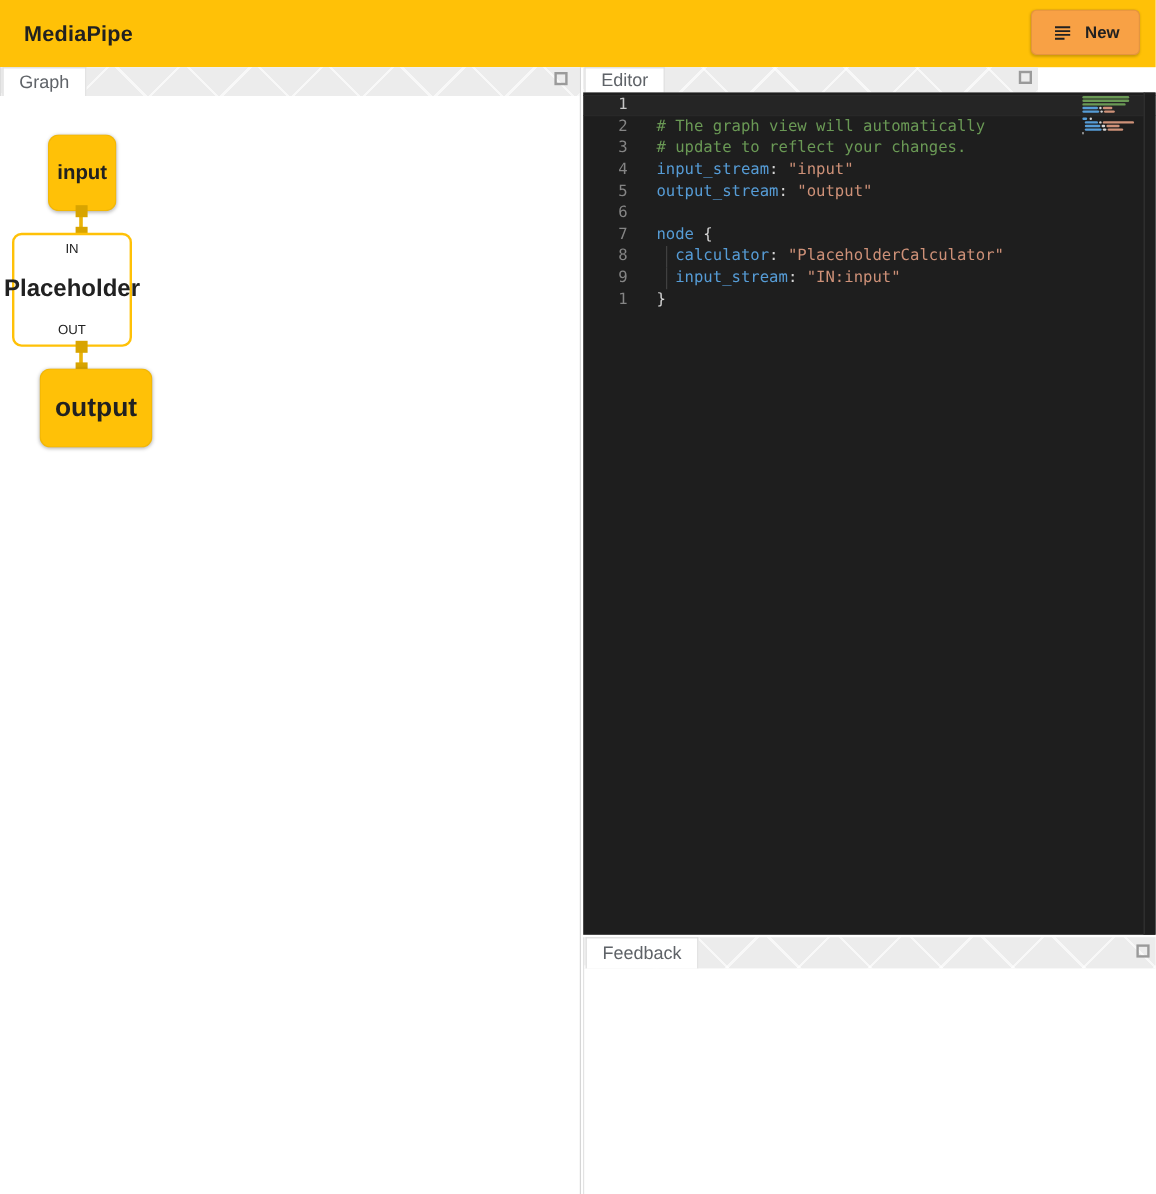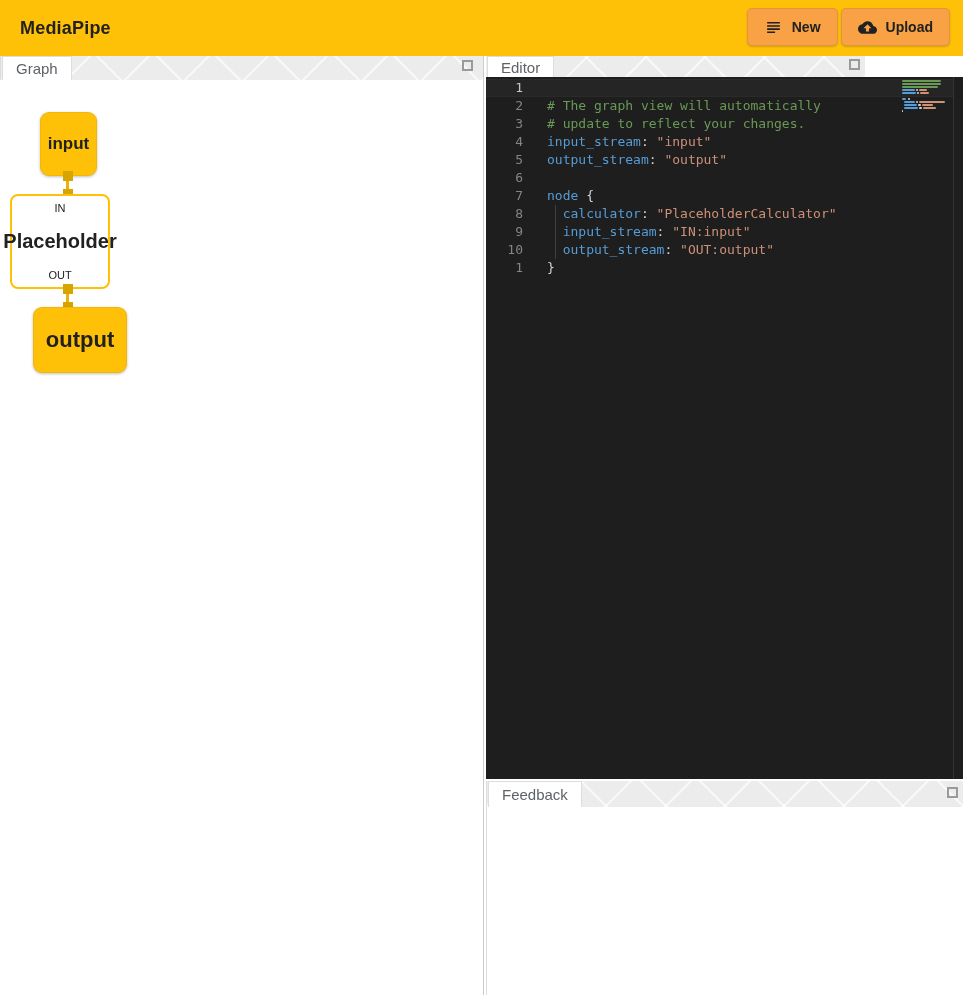--- a/index.html
+++ b/index.html
@@ -88,26 +88,20 @@
 
 <div class="app-header">
   <div class="app-title">MediaPipe</div>
   <div class="header-actions">
     <div class="hbtn">
       <svg viewBox="0 0 24 24">
         <path d="M14 17H4v2h10v-2zm6-8H4v2h16V9zM4 15h16v-2H4v2zM4 5v2h16V5H4z"></path>
       </svg>
       <span class="lbl">New</span>
     </div>
-    <div class="hbtn">
-      <svg viewBox="0 0 24 24">
-        <path d="M19.35 10.04C18.67 6.59 15.64 4 12 4 9.11 4 6.6 5.64 5.35 8.04 2.34 8.36 0 10.91 0 14c0 3.31 2.69 6 6 6h13c2.76 0 5-2.24 5-5 0-2.64-2.05-4.78-4.65-4.96zM14 13v4h-4v-4H7l5-5 5 5h-3z"></path>
-      </svg>
-      <span class="lbl">Upload</span>
-    </div>
   </div>
 </div>
 
 <div class="left-panel">
   <div class="tabstrip graph-strip">
     <div class="tab">
       <span>Graph</span>
     </div>
     <div class="popout"></div>
   </div>
@@ -149,21 +143,20 @@
       <div class="code-lines" id="code-lines">
           <div class="code-line active"><span class="ln">1</span></div>
           <div class="code-line"><span class="ln">2</span><span class="code"><span class="tok-c"># The graph view will automatically</span></span></div>
           <div class="code-line"><span class="ln">3</span><span class="code"><span class="tok-c"># update to reflect your changes.</span></span></div>
           <div class="code-line"><span class="ln">4</span><span class="code"><span class="tok-k">input_stream</span><span class="tok-p">: </span><span class="tok-s">"input"</span></span></div>
           <div class="code-line"><span class="ln">5</span><span class="code"><span class="tok-k">output_stream</span><span class="tok-p">: </span><span class="tok-s">"output"</span></span></div>
           <div class="code-line"><span class="ln">6</span><span class="code"></span></div>
           <div class="code-line"><span class="ln">7</span><span class="code"><span class="tok-k">node</span><span class="tok-p"> {</span></span></div>
           <div class="code-line indented"><span class="ln">8</span><span class="code"><span class="tok-k">  calculator</span><span class="tok-p">: </span><span class="tok-s">"PlaceholderCalculator"</span></span></div>
           <div class="code-line indented"><span class="ln">9</span><span class="code"><span class="tok-k">  input_stream</span><span class="tok-p">: </span><span class="tok-s">"IN:input"</span></span></div>
-          <div class="code-line indented"><span class="ln">10</span><span class="code"><span class="tok-k">  output_stream</span><span class="tok-p">: </span><span class="tok-s">"OUT:output"</span></span></div>
           <div class="code-line"><span class="ln">1</span><span class="code"><span class="tok-p">}</span></span></div>
         </div>
       <div class="minimap" id="minimap">
           <div class="mm-row">
             <span class="mm-bar" style="margin-left: 1px; width: 38.5px; background: rgb(106, 153, 85);"></span>
           </div>
           <div class="mm-row">
             <span class="mm-bar" style="margin-left: 1px; width: 38.5px; background: rgb(106, 153, 85);"></span>
           </div>
           <div class="mm-row">

